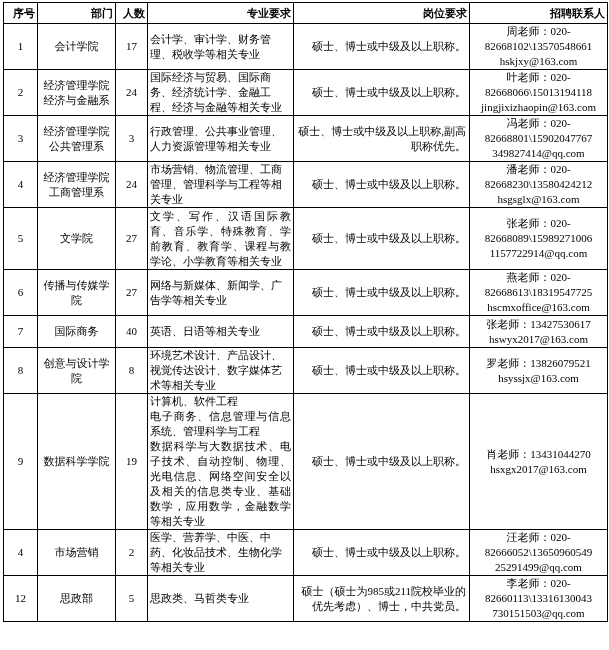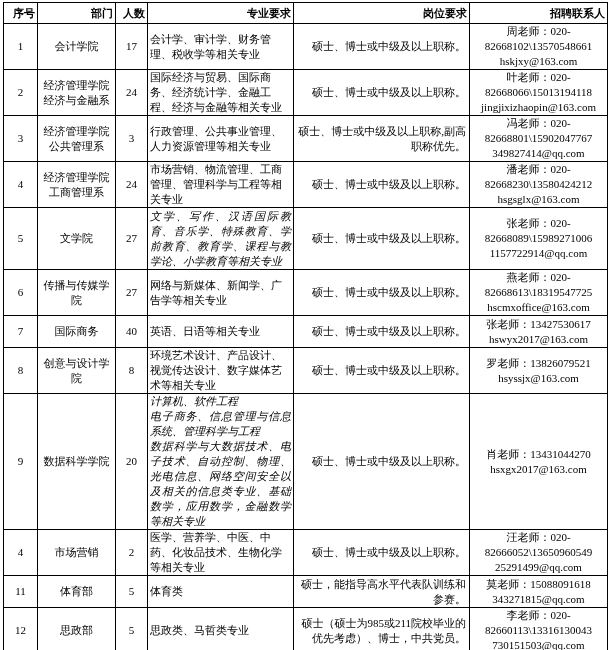--- a/index.html
+++ b/index.html
@@ -38,21 +38,20 @@
   col.w-contact { width: 138px; }
 
   td.c-no, td.c-dept, td.c-count { text-align: center; }
   td.c-major {
     text-align: left;
     word-break: break-all;
     white-space: pre-line;
   }
   td.c-major.justify {
     text-align: justify;
-    font-style: italic;
   }
   td.c-job {
     text-align: right;
     word-break: break-all;
     padding: 0 3px;
   }
   td.c-contact {
     text-align: center;
     white-space: pre-line;
   }
@@ -166,46 +165,37 @@
       <td class="c-dept">创意与设计学院</td>
       <td class="c-count">8</td>
       <td class="c-major">环境艺术设计、产品设计、视觉传达设计、数字媒体艺术等相关专业</td>
       <td class="c-job">硕士、博士或中级及以上职称。</td>
       <td class="c-contact">罗老师：13826079521
 hsyssjx@163.com</td>
     </tr>
     <tr>
       <td class="c-no">9</td>
       <td class="c-dept">数据科学学院</td>
-      <td class="c-count">20</td>
+      <td class="c-count">19</td>
       <td class="c-major justify">计算机、软件工程
 电子商务、信息管理与信息系统、管理科学与工程
 数据科学与大数据技术、电子技术、自动控制、物理、光电信息、网络空间安全以及相关的信息类专业、基础数学，应用数学，金融数学等相关专业</td>
       <td class="c-job">硕士、博士或中级及以上职称。</td>
       <td class="c-contact">肖老师：13431044270
 hsxgx2017@163.com</td>
     </tr>
     <tr>
       <td class="c-no">4</td>
       <td class="c-dept">市场营销</td>
       <td class="c-count">2</td>
       <td class="c-major">医学、营养学、中医、中药、化妆品技术、生物化学等相关专业</td>
       <td class="c-job">硕士、博士或中级及以上职称。</td>
       <td class="c-contact">汪老师：020-
 82666052\13650960549
 25291499@qq.com</td>
-    </tr>
-    <tr>
-      <td class="c-no">11</td>
-      <td class="c-dept">体育部</td>
-      <td class="c-count">5</td>
-      <td class="c-major">体育类</td>
-      <td class="c-job">硕士，能指导高水平代表队训练和参赛。</td>
-      <td class="c-contact">莫老师：15088091618
-343271815@qq.com</td>
     </tr>
     <tr>
       <td class="c-no">12</td>
       <td class="c-dept">思政部</td>
       <td class="c-count">5</td>
       <td class="c-major">思政类、马哲类专业</td>
       <td class="c-job">硕士（硕士为985或211院校毕业的优先考虑）、博士，中共党员。</td>
       <td class="c-contact">李老师：020-
 82660113\13316130043
 730151503@qq.com</td>

